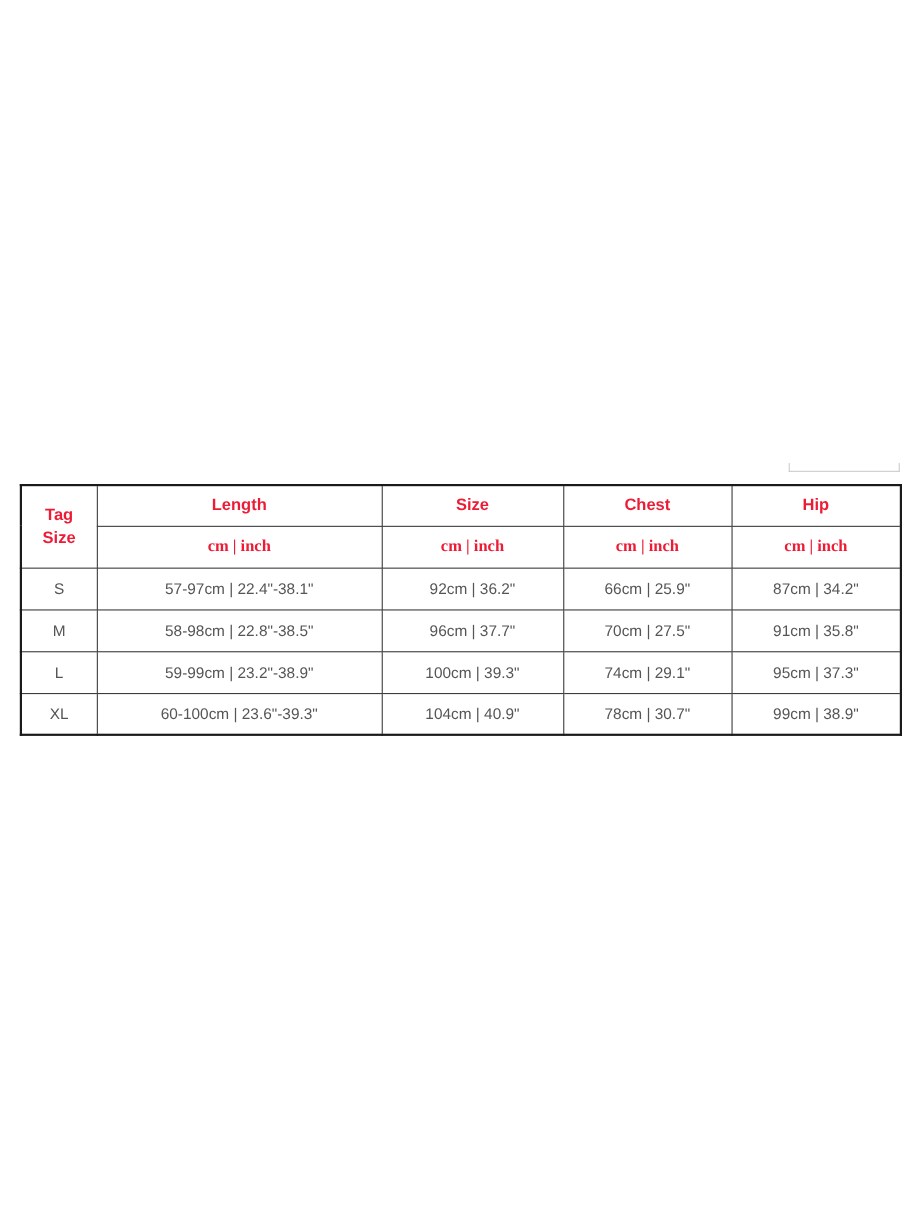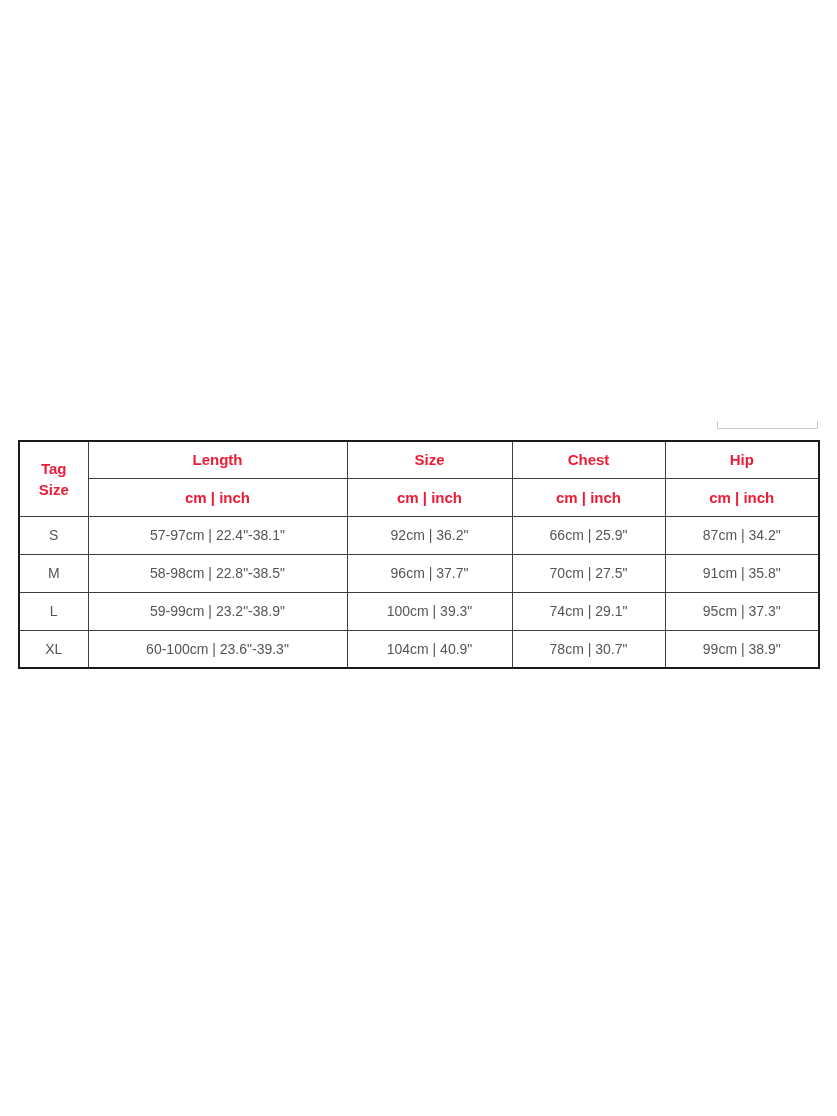--- a/index.html
+++ b/index.html
@@ -36,21 +36,21 @@
   }
   .size-chart th, .size-chart td {
     border: 1px solid #3d3d3d;
     text-align: center;
     vertical-align: middle;
     padding: 0;
     overflow: hidden;
     white-space: nowrap;
   }
   .size-chart .hdr-row-1 { height: 37px; margin-left: 16px; }
-  .size-chart .hdr-row-2 { height: 38px; }
+  .size-chart .hdr-row-2 { height: 38px; font-family: Liberation Serif, serif; }
   .size-chart .data-row  { height: 38px; }
 
   .size-chart th {
     color: #ed1b35;
     font-weight: bold;
     font-size: 15px;
   }
   .tag-size-cell .line { display: block; line-height: 21px; }
 
   .size-chart td {

